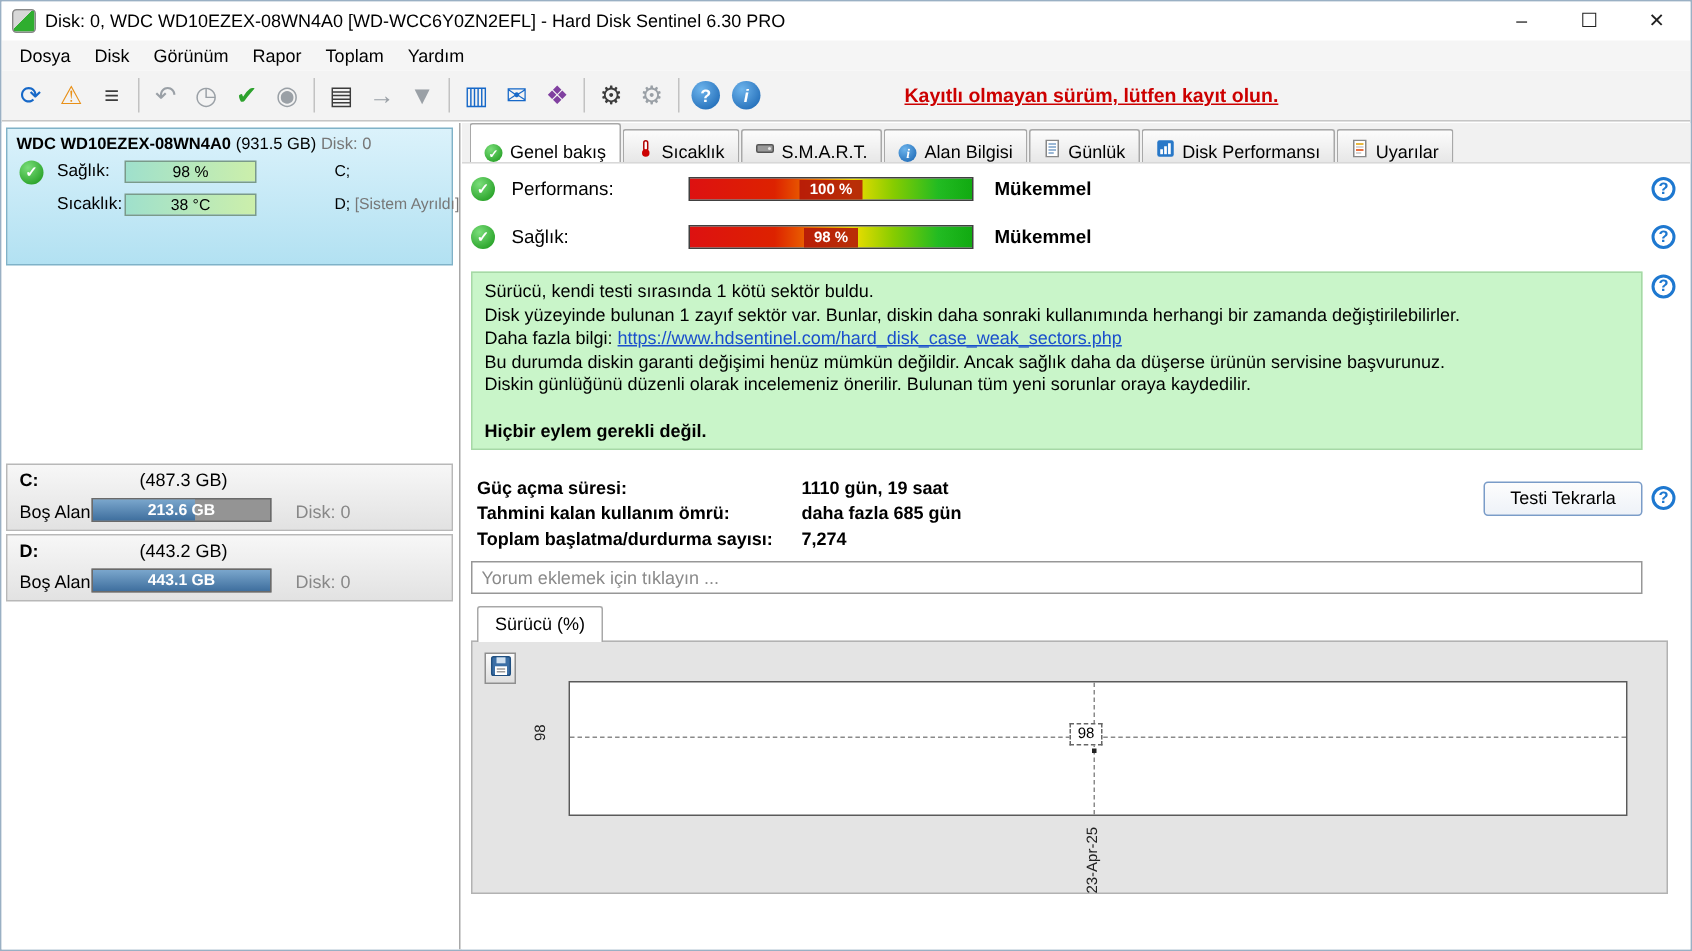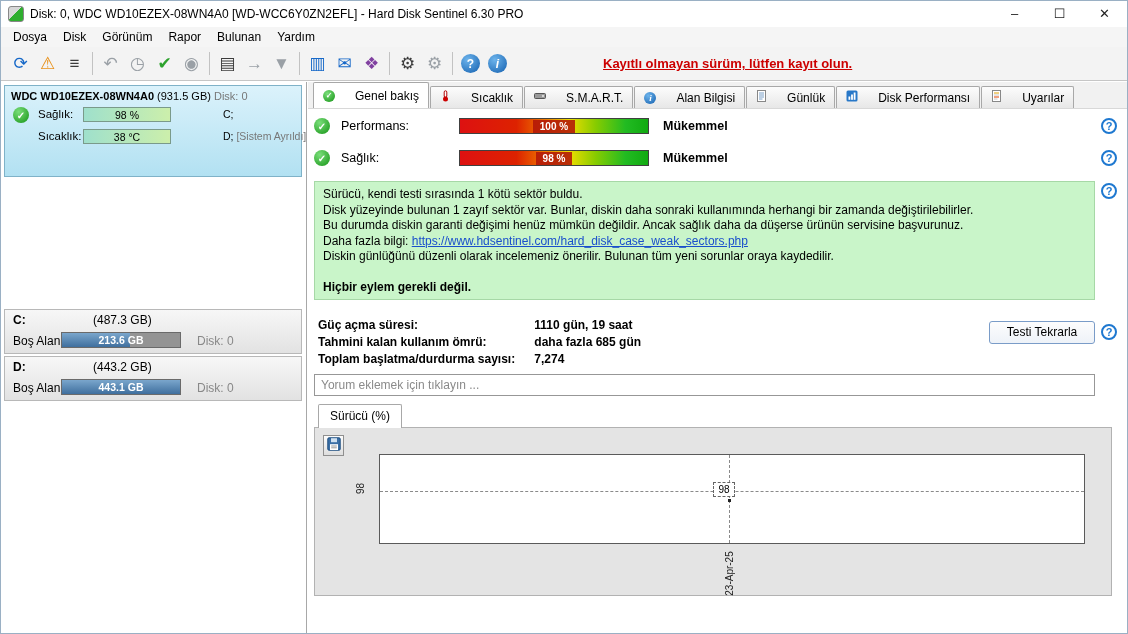--- a/index.html
+++ b/index.html
@@ -69,21 +69,21 @@
     border:1px solid #6a6a6a; background:#949494; }
   .vol-fill { position:absolute; left:0; top:0; bottom:0;
     background:linear-gradient(#7aa6cc,#3f6f9e); }
   .vol-val { position:absolute; inset:0; display:flex; align-items:center;
     justify-content:center; color:#fff; font-weight:bold; font-size:10.5px; }
   .vol-disk { position:absolute; left:192px; top:3px; color:#888; }
   
   .tabstrip { position:absolute; left:0; top:0; right:0; height:27px;
     background:#f1f1f1; display:flex; align-items:flex-end; padding-left:5px;
     border-bottom:1px solid #d8d8d8; }
-  .tab { display:flex; align-items:center; gap:20px; padding:0 9px; height:22px;
+  .tab { display:flex; align-items:flex-end; gap:5px; padding:0 9px; height:22px;
     border:1px solid #a8a8a8; border-bottom:none; border-radius:2px 2px 0 0;
     background:linear-gradient(#fcfcfc,#e7e7e7); margin-right:1px; white-space:nowrap; }
   .tab.active { background:#fff; height:26px; }
   .info-circle-sm { width:12px; height:12px; border-radius:50%;
     background:radial-gradient(circle at 35% 30%, #6db4ec, #135fae);
     color:#fff; font-size:9px; font-style:italic; font-weight:bold; font-family:"Liberation Serif",serif;
     display:inline-flex; align-items:center; justify-content:center; }
   .info-circle-sm::after { content:"i"; }
   
   .ov-row { position:absolute; left:6px; height:20px; display:flex; align-items:center; }
@@ -147,21 +147,21 @@
     <span class="win-btn">☐</span>
     <span class="win-btn">✕</span>
   </div>
 </div>
 
 <div class="menubar">
   <span class="menu-item">Dosya</span>
   <span class="menu-item">Disk</span>
   <span class="menu-item">Görünüm</span>
   <span class="menu-item">Rapor</span>
-  <span class="menu-item">Bulunan</span>
+  <span class="menu-item">Toplam</span>
   <span class="menu-item">Yardım</span>
 </div>
 
 <div class="toolbar">
   <span class="tb-icon c-blue">⟳</span>
   <span class="tb-icon c-orange">⚠</span>
   <span class="tb-icon c-dark">≡</span>
   <span class="tb-sep"></span>
   <span class="tb-icon c-gray">↶</span>
   <span class="tb-icon c-gray">◷</span>
@@ -317,22 +317,22 @@
     <span class="grad-bar">
       <span class="grad-val">98 %</span>
     </span>
     <span class="ov-rating">Mükemmel</span>
   </div>
   <span class="help-circle" style="left:793px; top:68px;"></span>
 
   <div class="desc-box">
     <div>Sürücü, kendi testi sırasında 1 kötü sektör buldu.</div>
     <div>Disk yüzeyinde bulunan 1 zayıf sektör var. Bunlar, diskin daha sonraki kullanımında herhangi bir zamanda değiştirilebilirler.</div>
+    <div><span>Daha fazla bilgi: </span><a href="#">https://www.hdsentinel.com/hard_disk_case_weak_sectors.php</a></div>
     <div>Bu durumda diskin garanti değişimi henüz mümkün değildir. Ancak sağlık daha da düşerse ürünün servisine başvurunuz.</div>
-    <div><span>Daha fazla bilgi: </span><a href="#">https://www.hdsentinel.com/hard_disk_case_weak_sectors.php</a></div>
     <div>Diskin günlüğünü düzenli olarak incelemeniz önerilir. Bulunan tüm yeni sorunlar oraya kaydedilir.</div>
     <div class="desc-bold">Hiçbir eylem gerekli değil.</div>
   </div>
   <span class="help-circle" style="left:793px; top:101px;"></span>
 
   <div class="stats">
     <div class="stat-row">
       <span class="stat-label">Güç açma süresi:</span>
       <span>1110 gün, 19 saat</span>
     </div>

